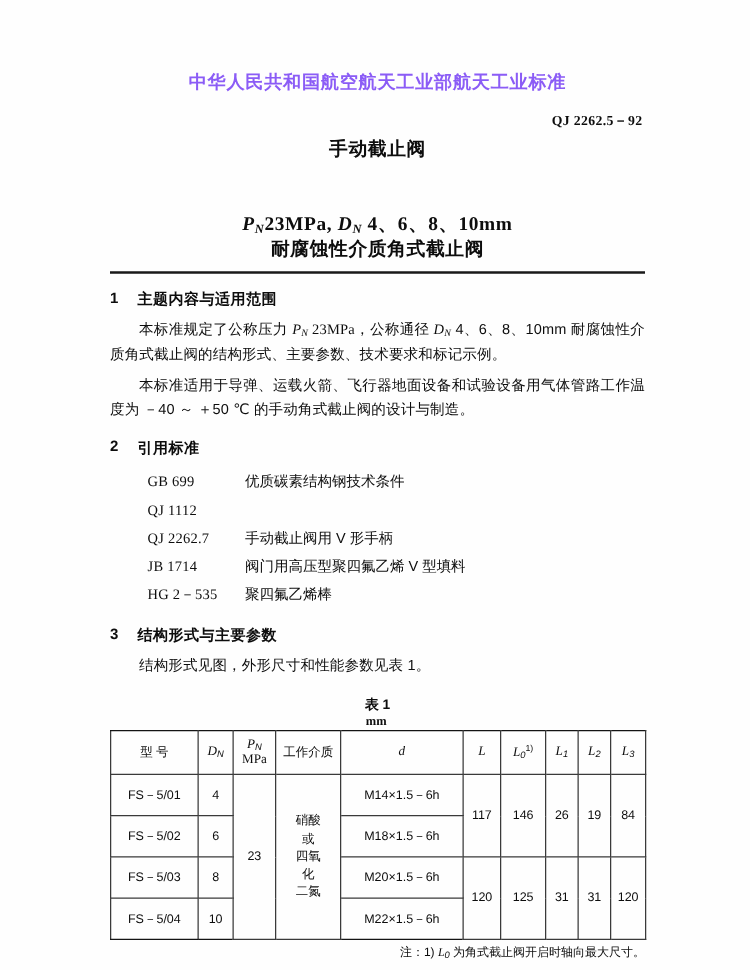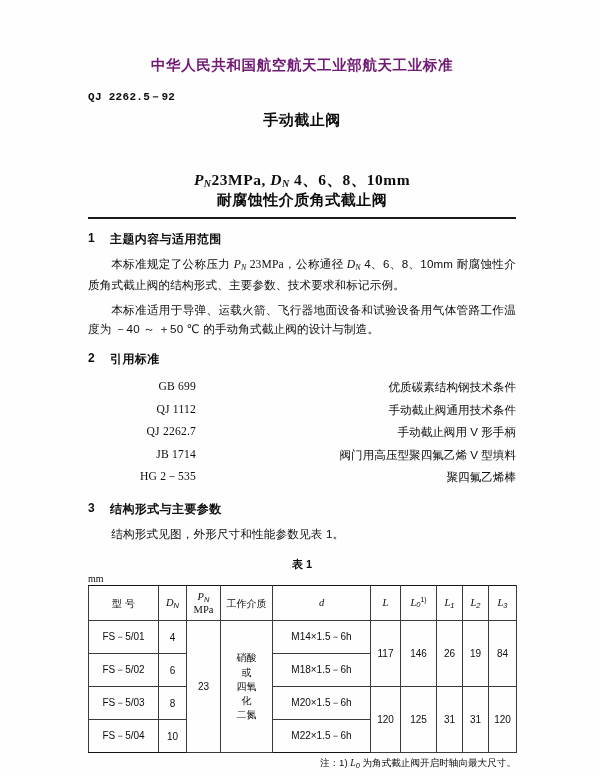--- a/index.html
+++ b/index.html
@@ -30,28 +30,28 @@
   }
 
   
   .masthead {
     margin-top: 56px;
     text-align: center;
     font-family: "Liberation Sans", "DejaVu Sans", sans-serif;
     font-weight: bold;
     font-size: 14.5px;
     letter-spacing: 0.6px;
-    color: #701a75;
+    color: #8b5cf6;
   }
   .std-no-row {
     margin-top: 14px;
-    text-align: left;
+    text-align: right;
     font-size: 11px;
     font-weight: bold;
-    font-family: Liberation Mono, monospace;
+    font-family: Liberation Serif, serif;
     letter-spacing: 0.3px;
     padding-right: 2px;
   }
   .title-block {
     text-align: center;
     margin-top: 6px;
     line-height: 1.32;
   }
   .title-line {
     font-family: "Liberation Sans", "DejaVu Sans", sans-serif;
@@ -109,21 +109,20 @@
     font-style: italic;
     vertical-align: -0.22em;
     font-family: "Liberation Serif", serif;
   }
   .para .num { font-family: "Liberation Serif", serif; }
 
   
   .reflist {
     margin-top: 8px;
     margin-left: 30px;
-    text-align: right;
   }
   .refrow {
     display: flex;
     font-size: 11.6px;
     line-height: 1.95;
     font-family: "Liberation Sans", "DejaVu Sans", sans-serif;
   }
   .refrow .code {
     flex: 0 0 78px;
     font-family: "Liberation Serif", "DejaVu Serif", serif;
@@ -133,25 +132,26 @@
 
   
   .tbl-caption {
     text-align: center;
     margin-top: 14px;
     font-family: "Liberation Sans", "DejaVu Sans", sans-serif;
     font-size: 11px;
     font-weight: bold;
   }
   .tbl-unit {
-    text-align: left;
+    text-align: center;
     font-size: 10px;
     font-family: "Liberation Serif", serif;
     margin-top: 1px;
     padding-right: 2px;
+    font-weight: bold;
   }
   table.spec {
     border-collapse: collapse;
     width: 428px;
     margin-top: 1px;
     table-layout: fixed;
   }
   table.spec td, table.spec th {
     border: 0.8px solid #3a3a3a;
     text-align: center;
@@ -248,21 +248,20 @@
         <span class="num">2</span>
         <span>引用标准</span>
       </div>
       <div class="reflist">
         <div class="refrow">
           <span class="code">GB 699</span>
           <span class="desc">优质碳素结构钢技术条件</span>
         </div>
         <div class="refrow">
           <span class="code">QJ 1112</span>
-          <span class="desc">手动截止阀通用技术条件</span>
         </div>
         <div class="refrow">
           <span class="code">QJ 2262.7</span>
           <span class="desc">手动截止阀用 V 形手柄</span>
         </div>
         <div class="refrow">
           <span class="code">JB 1714</span>
           <span class="desc">阀门用高压型聚四氟乙烯 V 型填料</span>
         </div>
         <div class="refrow">

